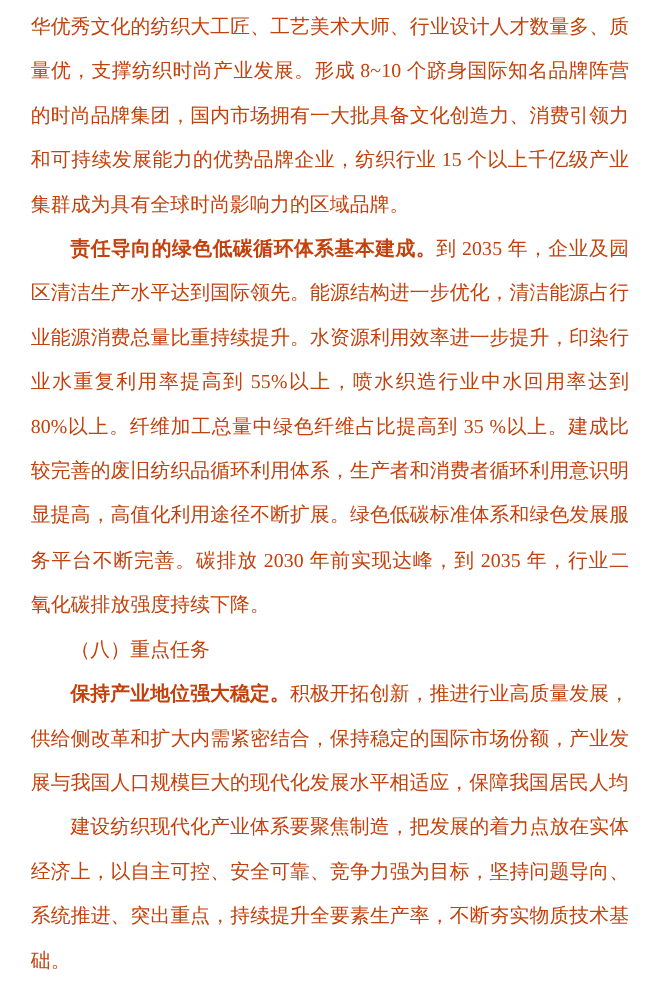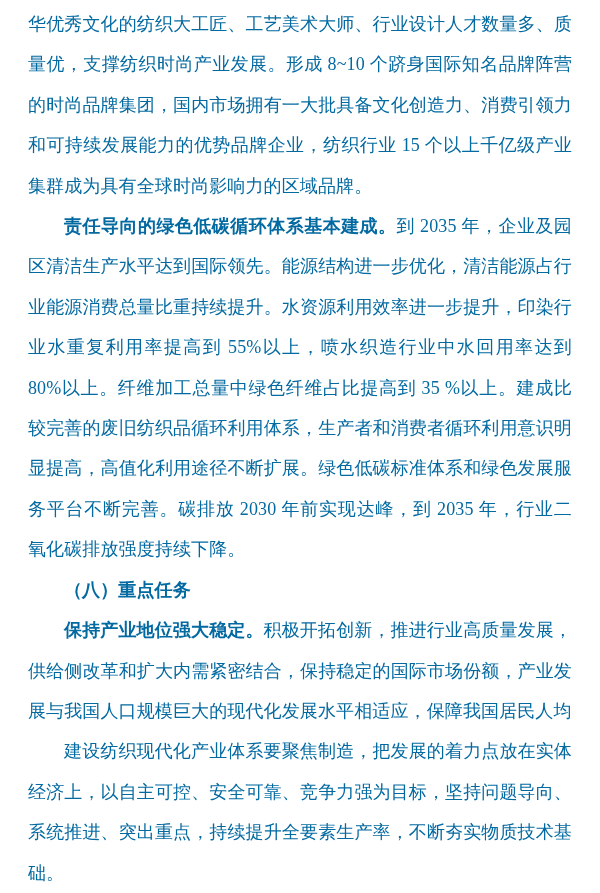--- a/index.html
+++ b/index.html
@@ -11,21 +11,21 @@
     width: 600px;
     height: 893px;
     overflow: hidden;
   }
   .page {
     box-sizing: border-box;
     width: 600px;
     height: 893px;
     padding: 4px 28px 0 28px;
     background: #ffffff;
-    color: #0369a1;
+    color: #c2410c;
     font-family: "Liberation Serif", "DejaVu Serif", serif;
     font-size: 18px;
     line-height: 40.4px;
     letter-spacing: 0.12px;
   }
   .para {
     margin: 0;
     text-align: justify;
     text-justify: inter-ideograph;
   }
@@ -33,21 +33,21 @@
     text-indent: 2em;
   }
   .lead {
     font-weight: bold;
     font-family: Liberation Sans, sans-serif;
     letter-spacing: 0.12px;
   }
   .section-heading {
     margin: 0;
     text-indent: 2em;
-    font-weight: bold;
+    font-weight: normal;
     text-align: left;
   }
 </style>
 </head>
 <body>
 
 <div class="page">
 
   <p class="para"><span>华优秀文化的纺织大工匠、工艺美术大师、行业设计人才数量多、质量优，支撑纺织时尚产业发展。形成 8~10 个跻身国际知名品牌阵营的时尚品牌集团，国内市场拥有一大批具备文化创造力、消费引领力和可持续发展能力的优势品牌企业，纺织行业 15 个以上千亿级产业集群成为具有全球时尚影响力的区域品牌。</span></p>
 

